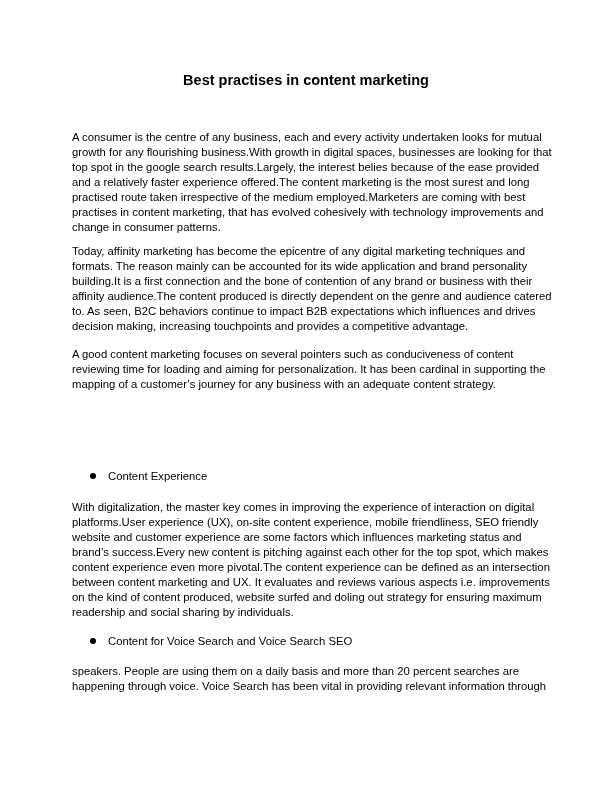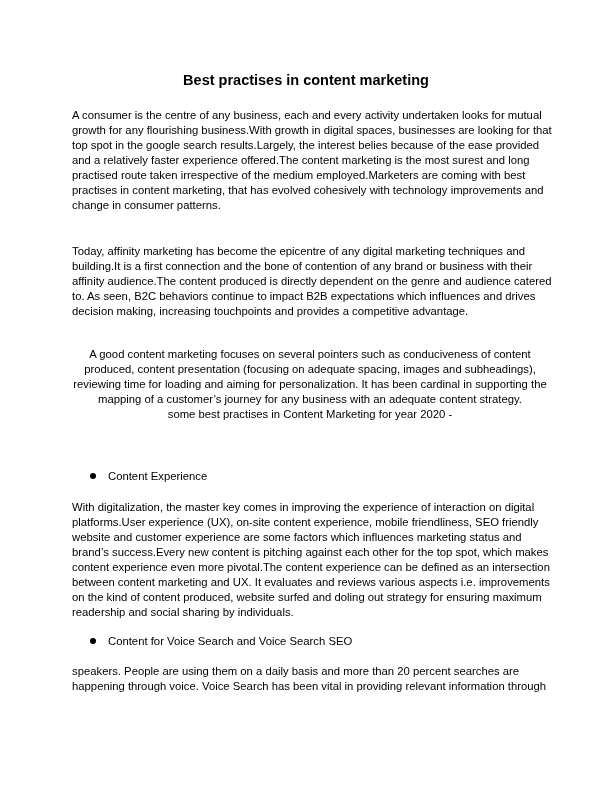--- a/index.html
+++ b/index.html
@@ -11,44 +11,43 @@
   .para .line { display: block; white-space: nowrap; }
   .bullet { position: absolute; left: 90px; font-size: 11.3px; line-height: 15px; white-space: nowrap; }
   .bullet .dot { display: inline-block; width: 6px; height: 6px; border-radius: 50%; background: #000;
                  vertical-align: middle; margin-right: 12px; position: relative; top: -1px; }
 </style>
 </head>
 <body>
 
 <div class="title">Best practises in content marketing</div>
 
-<div class="para" style="top:108px;">
+<div class="para" style="top:130px;">
   <span class="line">A consumer is the centre of any business, each and every activity undertaken looks for mutual</span>
   <span class="line">growth for any flourishing business.With growth in digital spaces, businesses are looking for that</span>
   <span class="line">top spot in the google search results.Largely, the interest belies because of the ease provided</span>
   <span class="line">and a relatively faster experience offered.The content marketing is the most surest and long</span>
   <span class="line">practised route taken irrespective of the medium employed.Marketers are coming with best</span>
   <span class="line">practises in content marketing, that has evolved cohesively with technology improvements and</span>
   <span class="line">change in consumer patterns.</span>
 </div>
 
 <div class="para" style="top:244px;">
   <span class="line">Today, affinity marketing has become the epicentre of any digital marketing techniques and</span>
+  <span class="line">formats. The reason mainly can be accounted for its wide application and brand personality</span>
   <span class="line">building.It is a first connection and the bone of contention of any brand or business with their</span>
   <span class="line">affinity audience.The content produced is directly dependent on the genre and audience catered</span>
   <span class="line">to. As seen, B2C behaviors continue to impact B2B expectations which influences and drives</span>
   <span class="line">decision making, increasing touchpoints and provides a competitive advantage.</span>
 </div>
 
-<div class="para" style="top:347px;text-align:center;">
+<div class="para" style="top:347px;">
   <span class="line">A good content marketing focuses on several pointers such as conduciveness of content</span>
-  <span class="line">produced, content presentation (focusing on adequate spacing, images and subheadings),</span>
   <span class="line">reviewing time for loading and aiming for personalization. It has been cardinal in supporting the</span>
   <span class="line">mapping of a customer’s journey for any business with an adequate content strategy.</span>
-  <span class="line">some best practises in Content Marketing for year 2020 -</span>
 </div>
 
 <div class="bullet" style="top:469px;">
   <span class="dot"></span><span>Content Experience</span>
 </div>
 
 <div class="para" style="top:500px;">
   <span class="line">With digitalization, the master key comes in improving the experience of interaction on digital</span>
   <span class="line">platforms.User experience (UX), on-site content experience, mobile friendliness, SEO friendly</span>
   <span class="line">website and customer experience are some factors which influences marketing status and</span>

